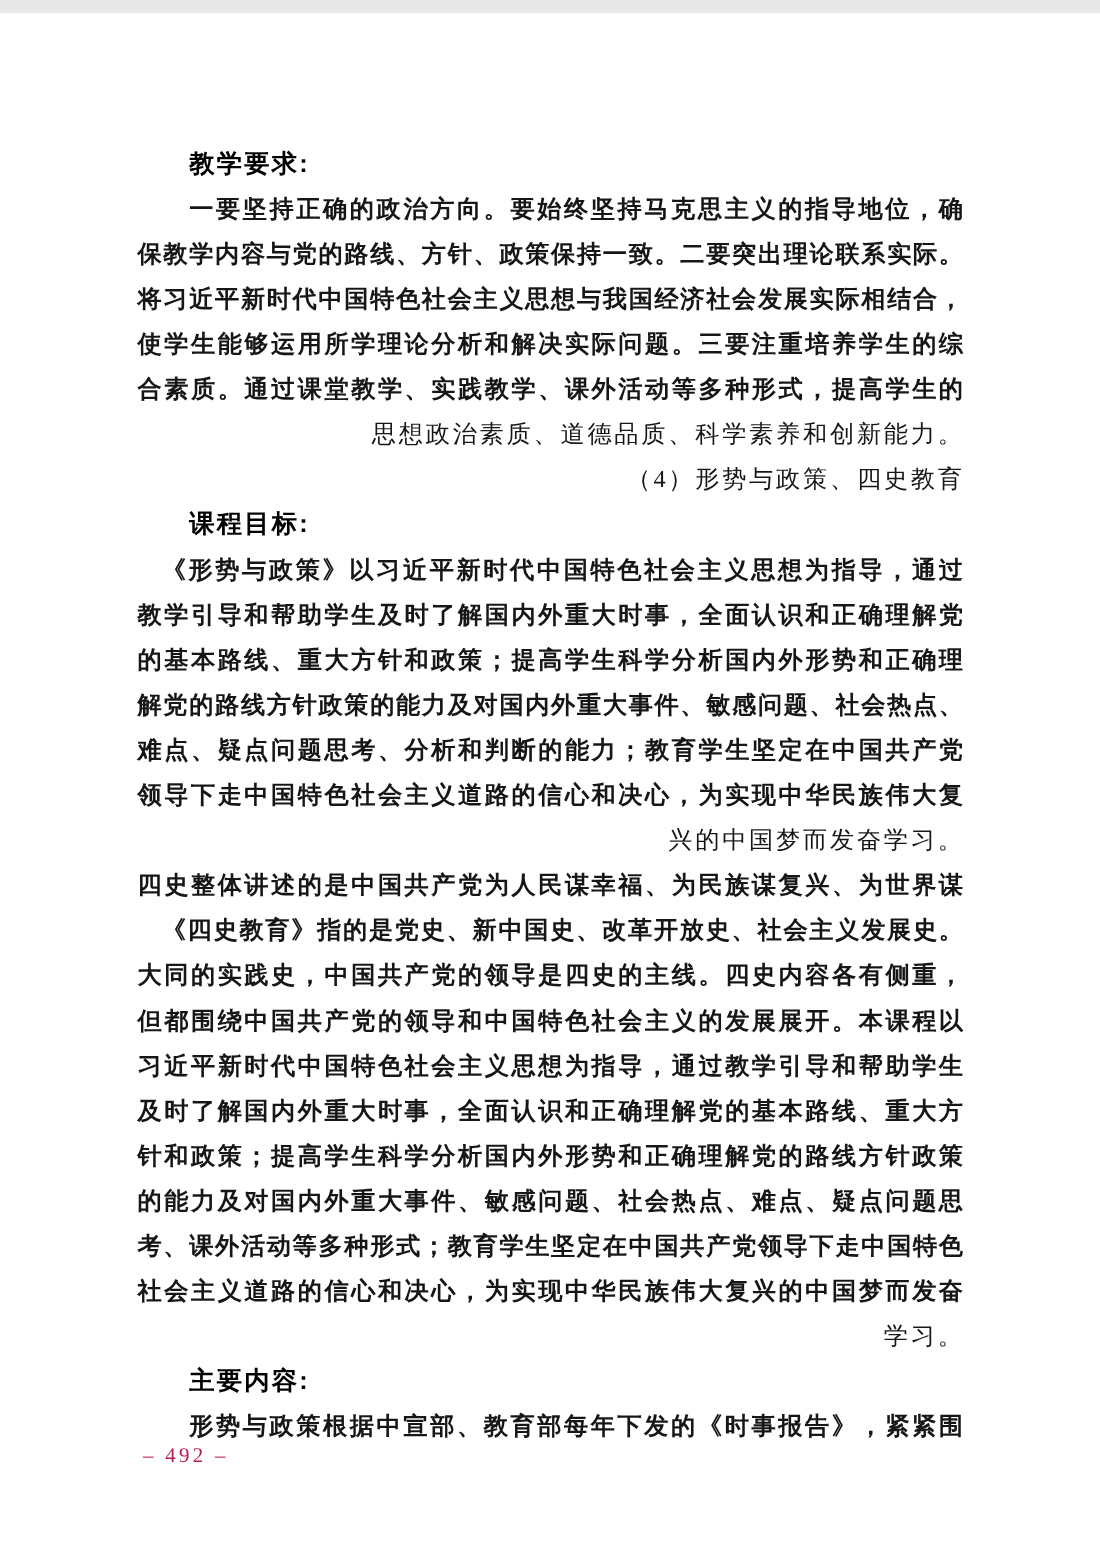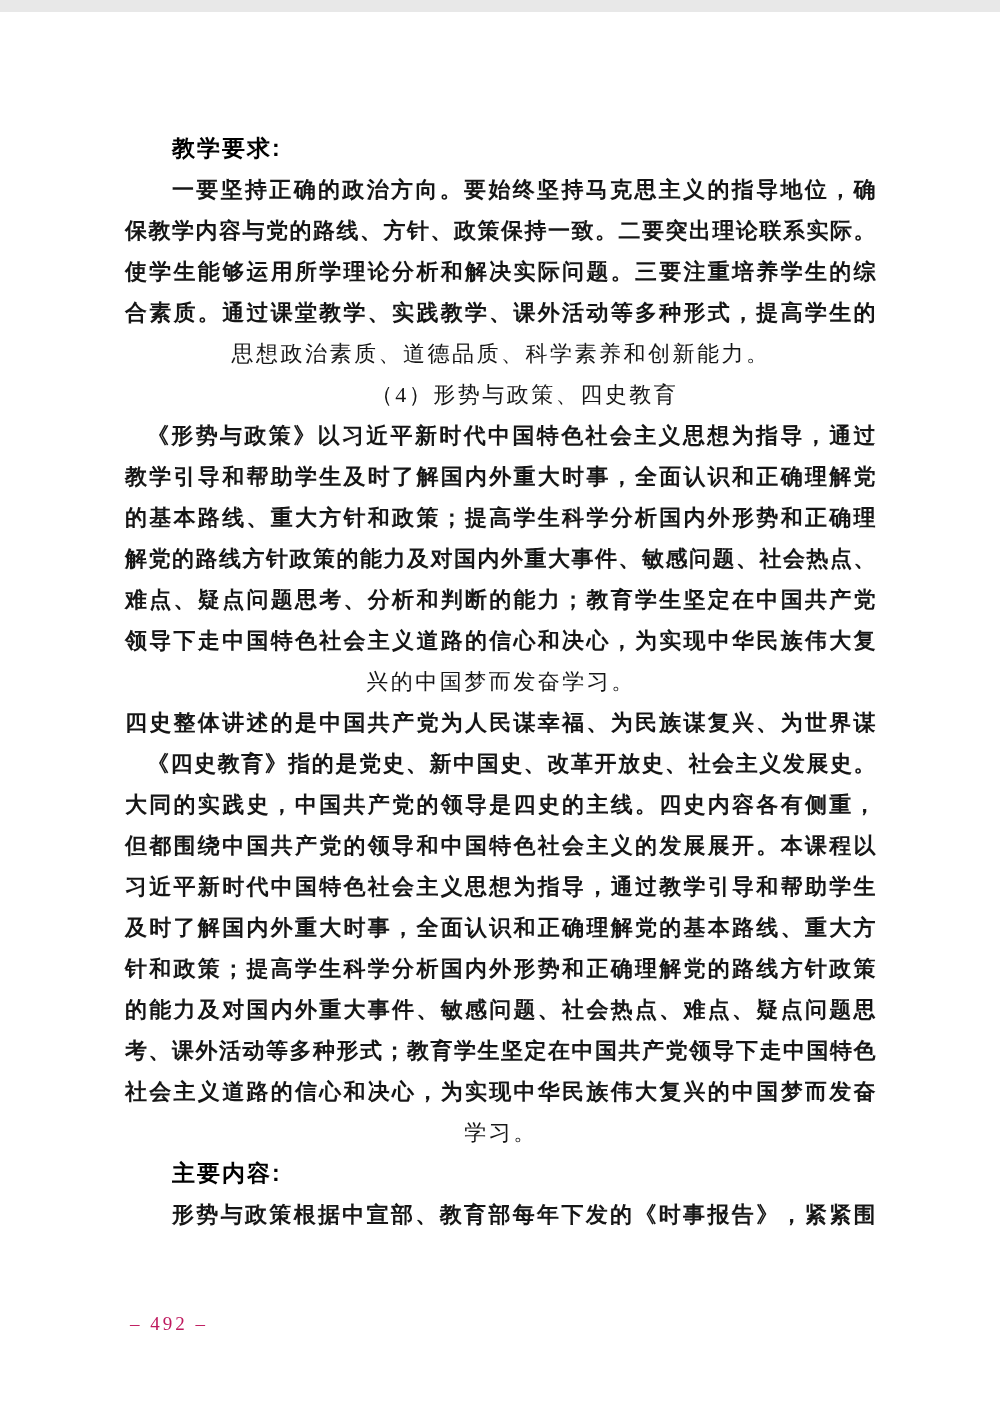--- a/index.html
+++ b/index.html
@@ -33,21 +33,21 @@
   }
   
   .just {
     text-align: justify;
     text-align-last: justify;
     text-justify: inter-ideograph;
     font-weight: bold;
   }
   
   .end {
-    text-align: center;
+    text-align: right;
     letter-spacing: 2.5px;
   }
   
   .heading {
     font-family: "Liberation Sans", "DejaVu Sans", sans-serif;
     font-weight: 700;
     font-size: 23px;
     letter-spacing: 2px;
     color: #000000;
   }
@@ -69,26 +69,28 @@
 <body>
 
 <div class="page">
 
   <div class="doc-body">
 
     <div class="line heading ind2">教学要求:</div>
 
     <div class="line just ind2">一要坚持正确的政治方向。要始终坚持马克思主义的指导地位，确</div>
     <div class="line just">保教学内容与党的路线、方针、政策保持一致。二要突出理论联系实际。</div>
+    <div class="line just">将习近平新时代中国特色社会主义思想与我国经济社会发展实际相结合，</div>
     <div class="line just">使学生能够运用所学理论分析和解决实际问题。三要注重培养学生的综</div>
     <div class="line just">合素质。通过课堂教学、实践教学、课外活动等多种形式，提高学生的</div>
     <div class="line end">思想政治素质、道德品质、科学素养和创新能力。</div>
 
     <div class="line end ind2">（4）形势与政策、四史教育</div>
 
+    <div class="line heading ind2">课程目标:</div>
 
     <div class="line just indq">《形势与政策》以习近平新时代中国特色社会主义思想为指导，通过</div>
     <div class="line just">教学引导和帮助学生及时了解国内外重大时事，全面认识和正确理解党</div>
     <div class="line just">的基本路线、重大方针和政策；提高学生科学分析国内外形势和正确理</div>
     <div class="line just">解党的路线方针政策的能力及对国内外重大事件、敏感问题、社会热点、</div>
     <div class="line just">难点、疑点问题思考、分析和判断的能力；教育学生坚定在中国共产党</div>
     <div class="line just">领导下走中国特色社会主义道路的信心和决心，为实现中华民族伟大复</div>
     <div class="line end">兴的中国梦而发奋学习。</div>
 
     <div class="line just">四史整体讲述的是中国共产党为人民谋幸福、为民族谋复兴、为世界谋</div>

